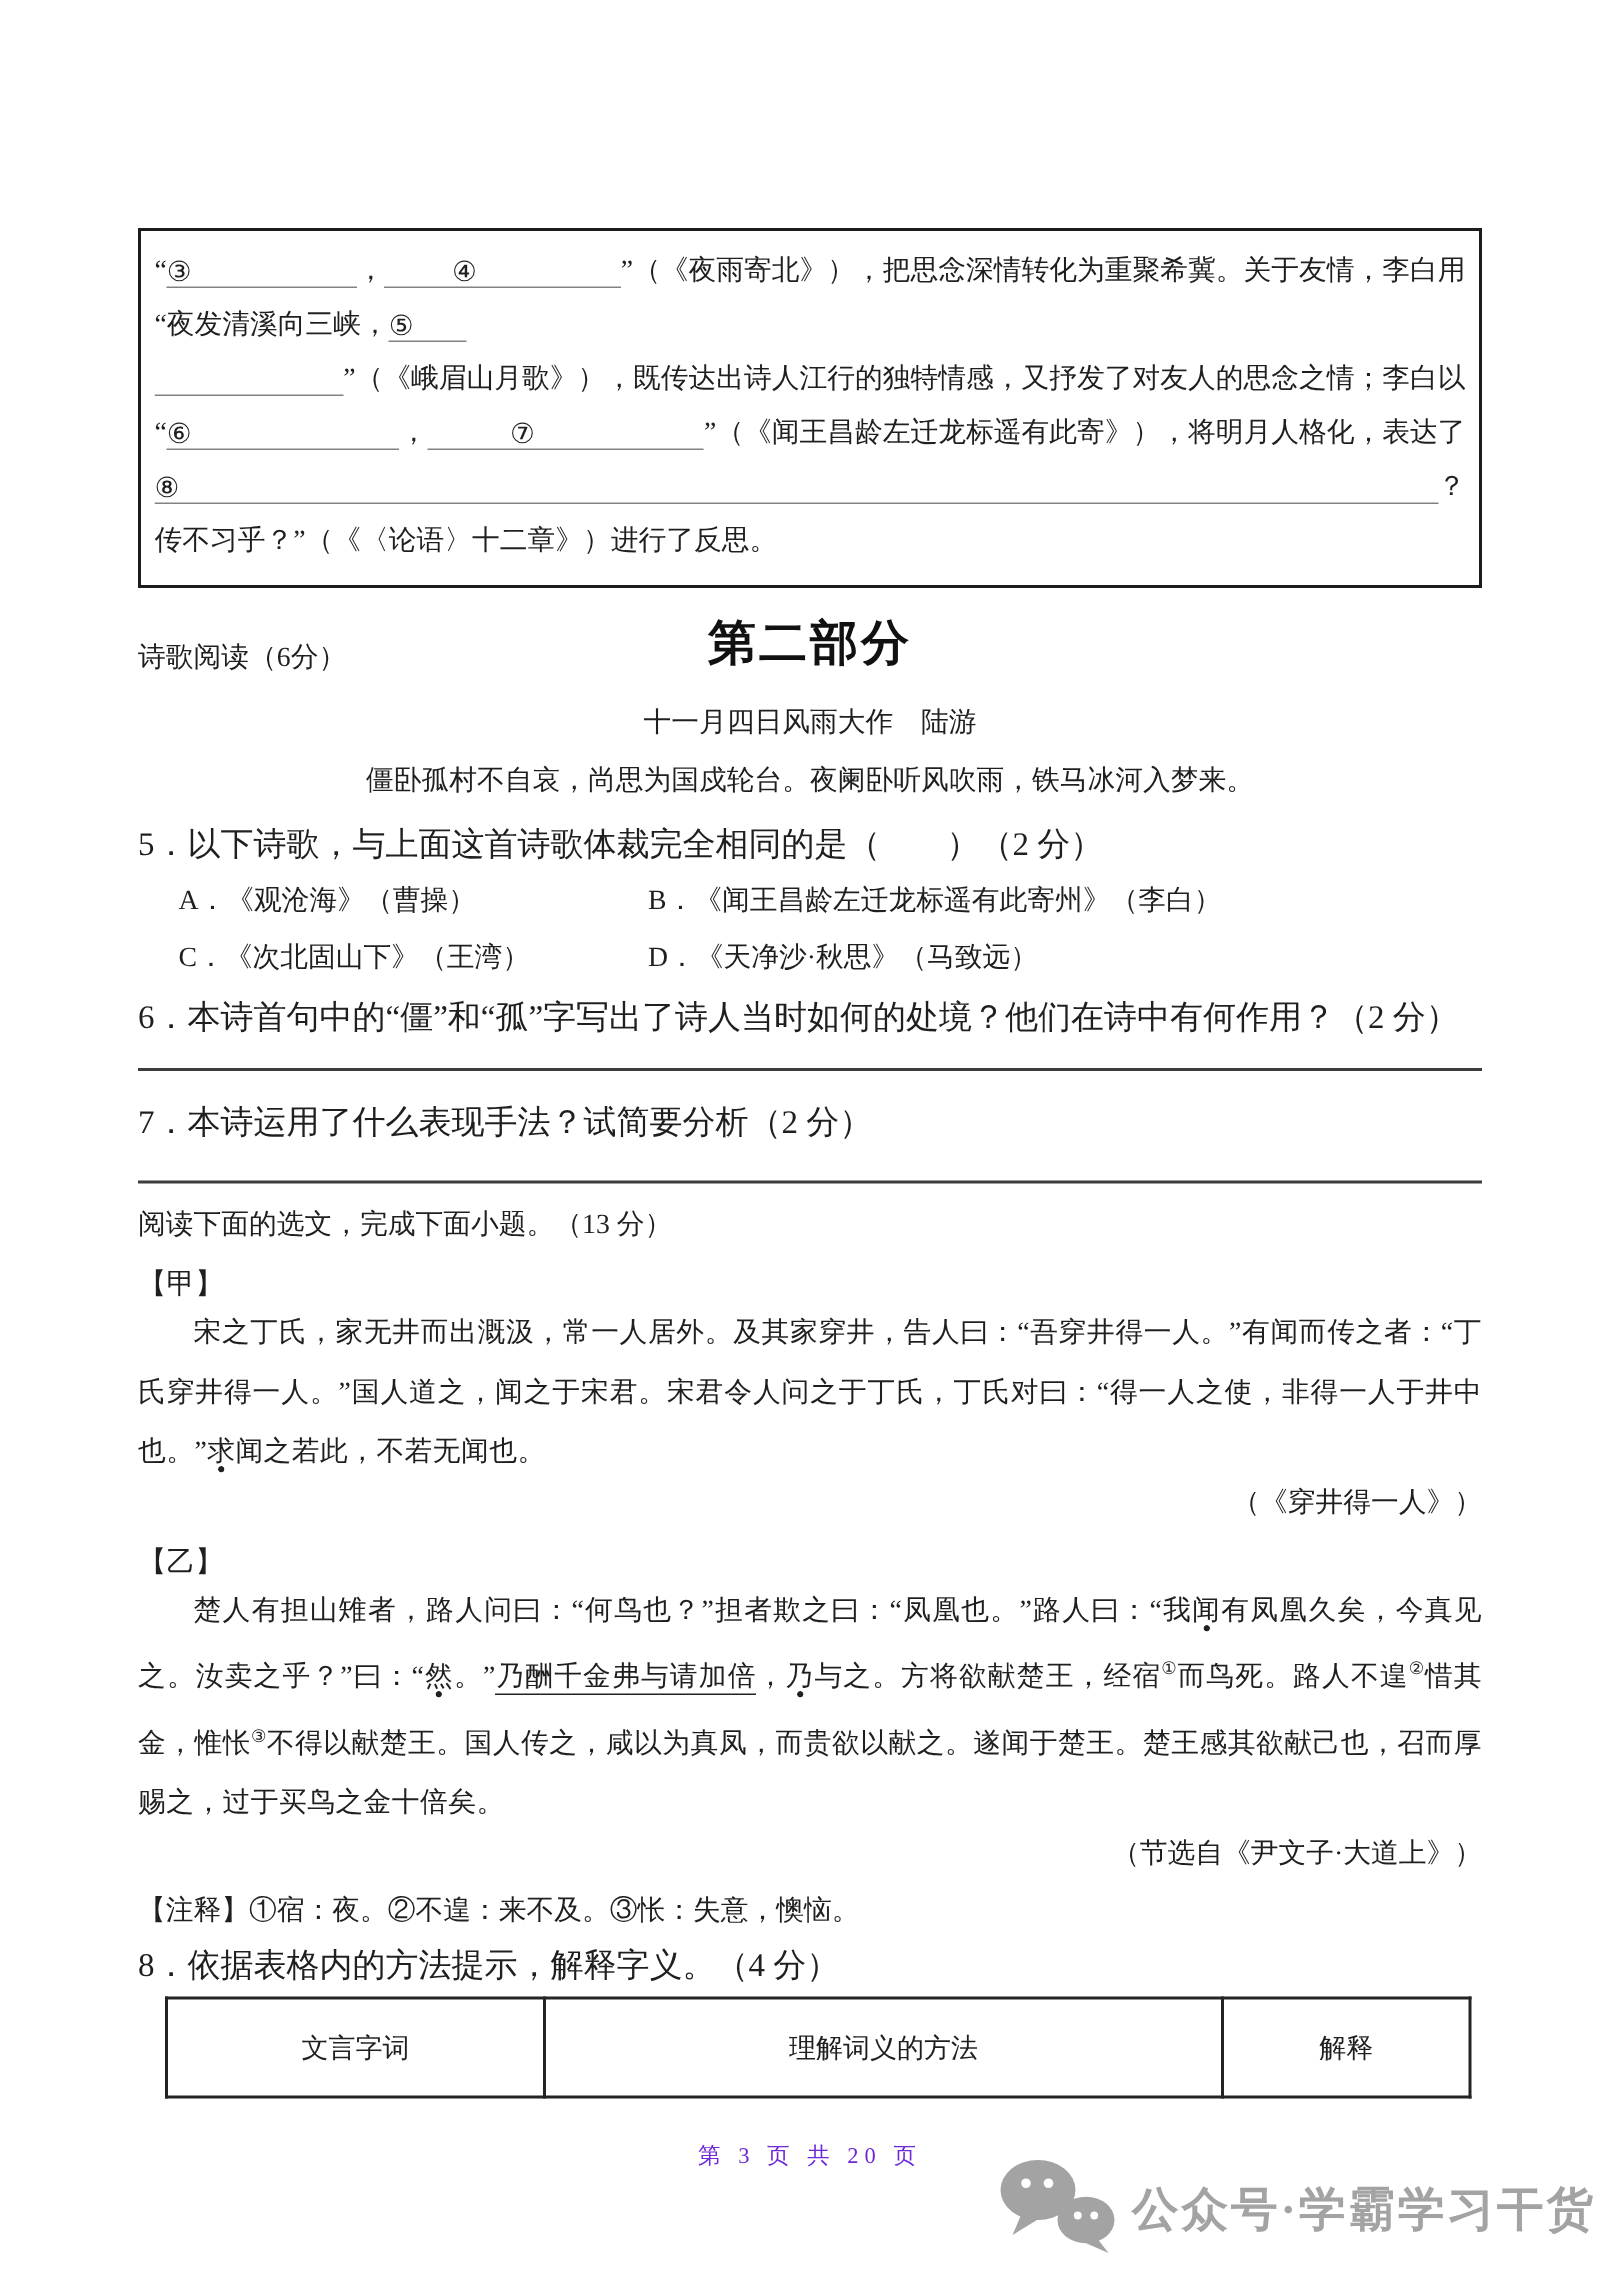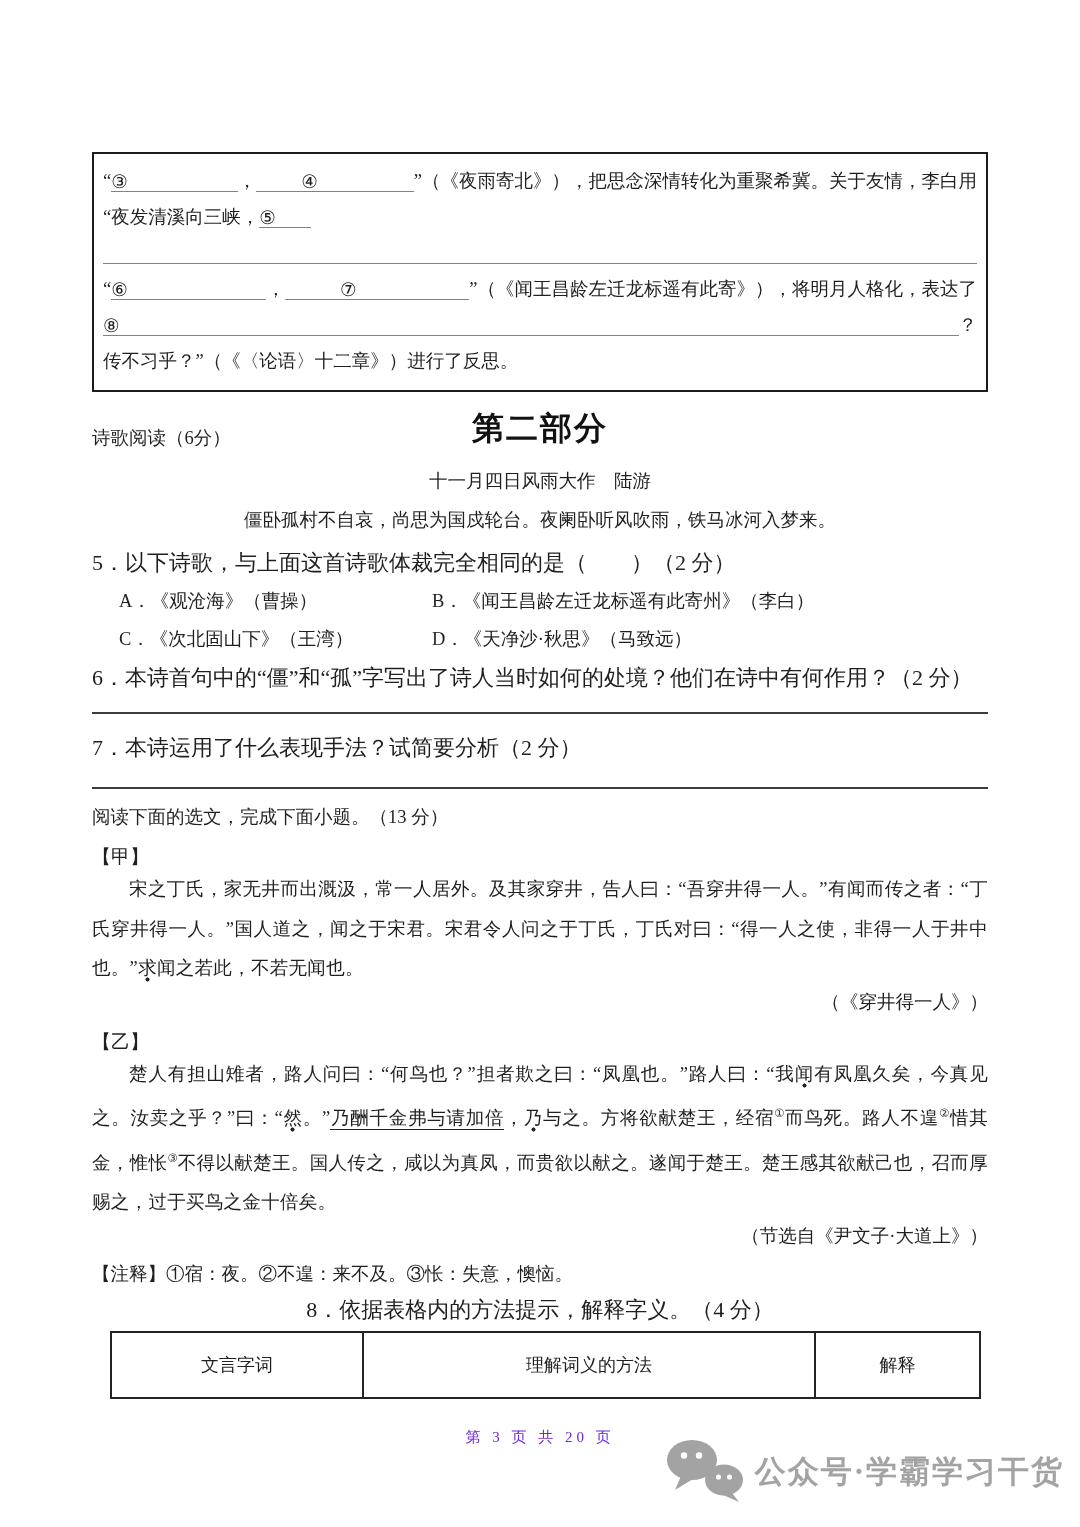--- a/index.html
+++ b/index.html
@@ -63,21 +63,21 @@
   .q7{margin-top:21px;}
   .rule2{margin-top:26px;}
   .read-intro{margin-top:15px;font-size:18.5px;line-height:26px;}
   .passage-label{margin-top:14px;font-size:19px;line-height:26px;}
   .passage{
     margin:0;font-size:18.5px;line-height:39.5px;
     text-align:justify;text-indent:2em;letter-spacing:0.3px;
   }
   .passage-source{font-size:18.5px;line-height:26px;text-align:right;}
   .notes{margin-top:12px;font-size:18.5px;line-height:26px;}
-  .q8{margin-top:10px;text-align:center;}
+  .q8{margin-top:10px;}
   
   .em-dot{
     background:radial-gradient(circle,#222 1.8px,transparent 2.3px) no-repeat center bottom/7px 5px;
     padding-bottom:4px;
   }
   .u-line{border-bottom:1.6px solid #222;padding-bottom:1px;}
   .sup{font-size:11.5px;vertical-align:7px;letter-spacing:0;}
   
   .explain-table{
     margin:8px 7px 0 18px;
@@ -120,20 +120,21 @@
         <span class="blank" style="flex: 1.3 1 110px;"><span class="blank-label" style="margin-left: 45px;">④</span></span>
         <span class="t">”（《夜雨寄北》），把思念深情转化为重聚希冀。关于友情，李白用</span>
       </div>
       <div class="box-line">
         <span class="t">“夜发清溪向三峡，</span>
         <span class="blank" style="width: 52px; flex: 0 0 52px;"><span class="blank-label">⑤</span></span>
         <span class="spacer"></span>
       </div>
       <div class="box-line">
         <span class="blank" style="flex: 1 1 100px;"></span>
+        <span class="t">”（《峨眉山月歌》），既传达出诗人江行的独特情感，又抒发了对友人的思念之情；李白以</span>
       </div>
       <div class="box-line">
         <span class="t">“</span>
         <span class="blank" style="flex: 1 1 110px;"><span class="blank-label">⑥</span></span>
         <span class="t">，</span>
         <span class="blank" style="flex: 1.2 1 130px;"><span class="blank-label" style="margin-left: 55px;">⑦</span></span>
         <span class="t">”（《闻王昌龄左迁龙标遥有此寄》），将明月人格化，表达了</span>
       </div>
       <div class="box-line">
         <span class="blank" style="flex: 1 1 100px;"><span class="blank-label">⑧</span></span>

